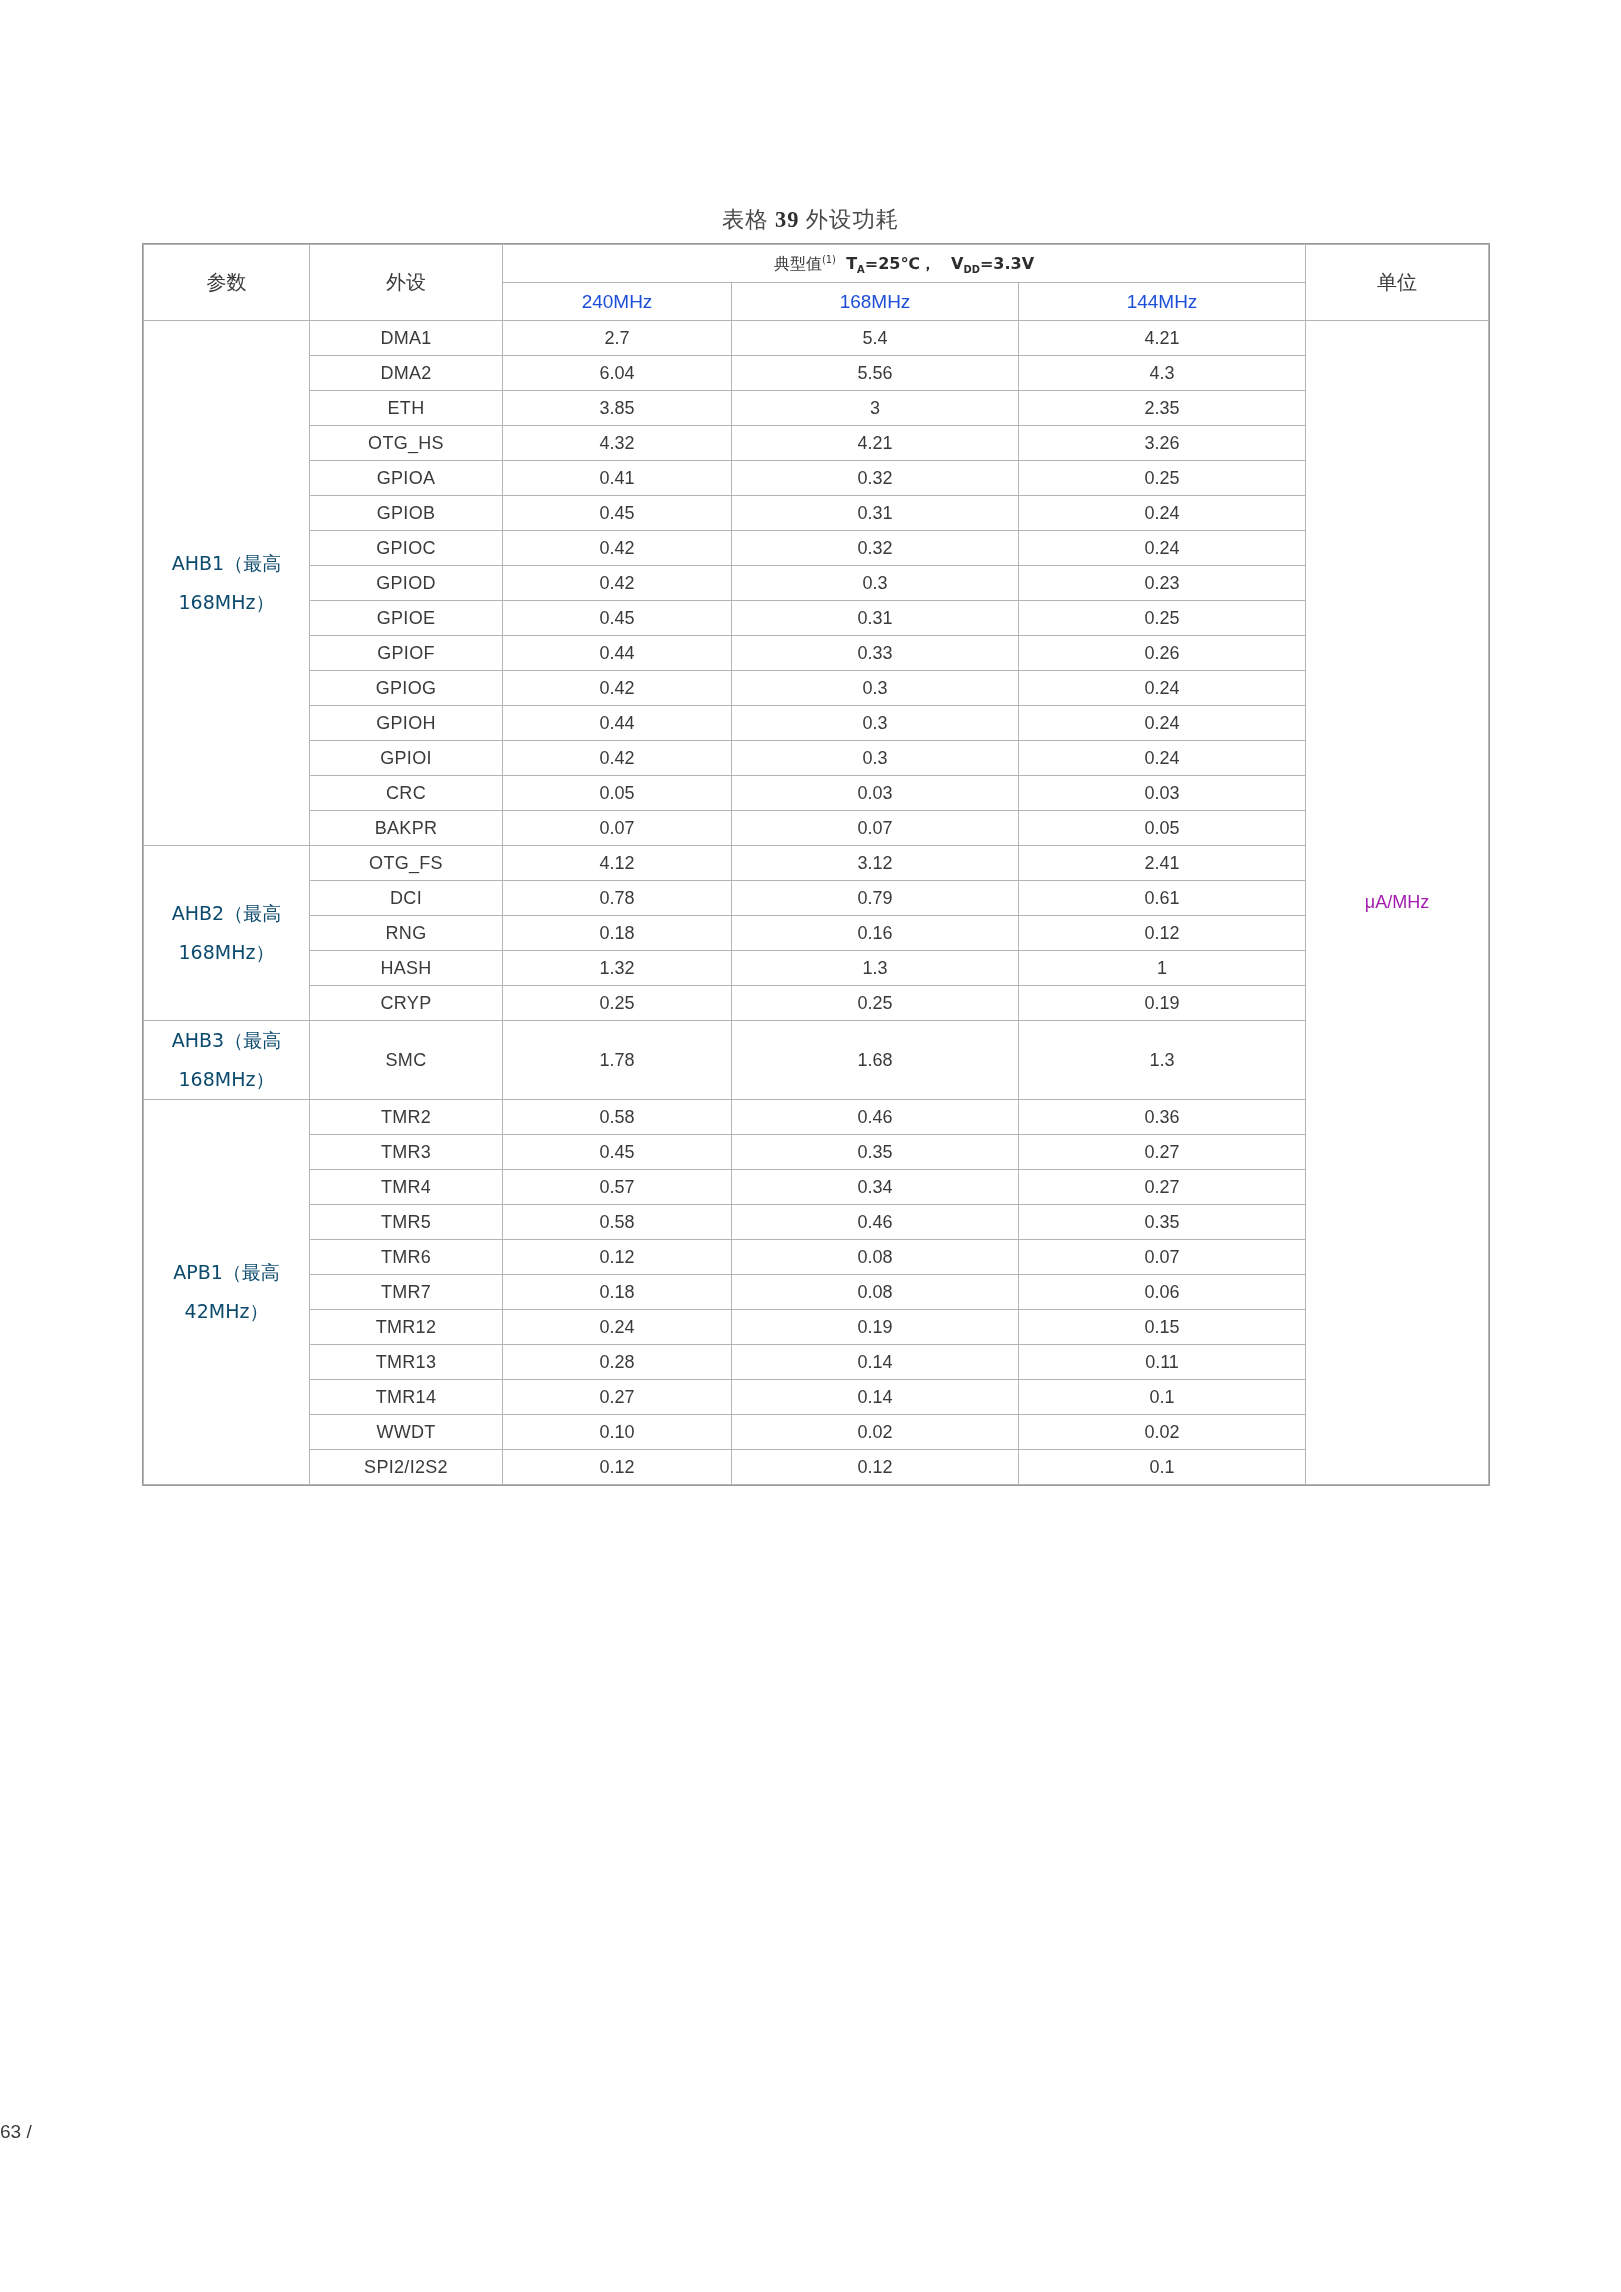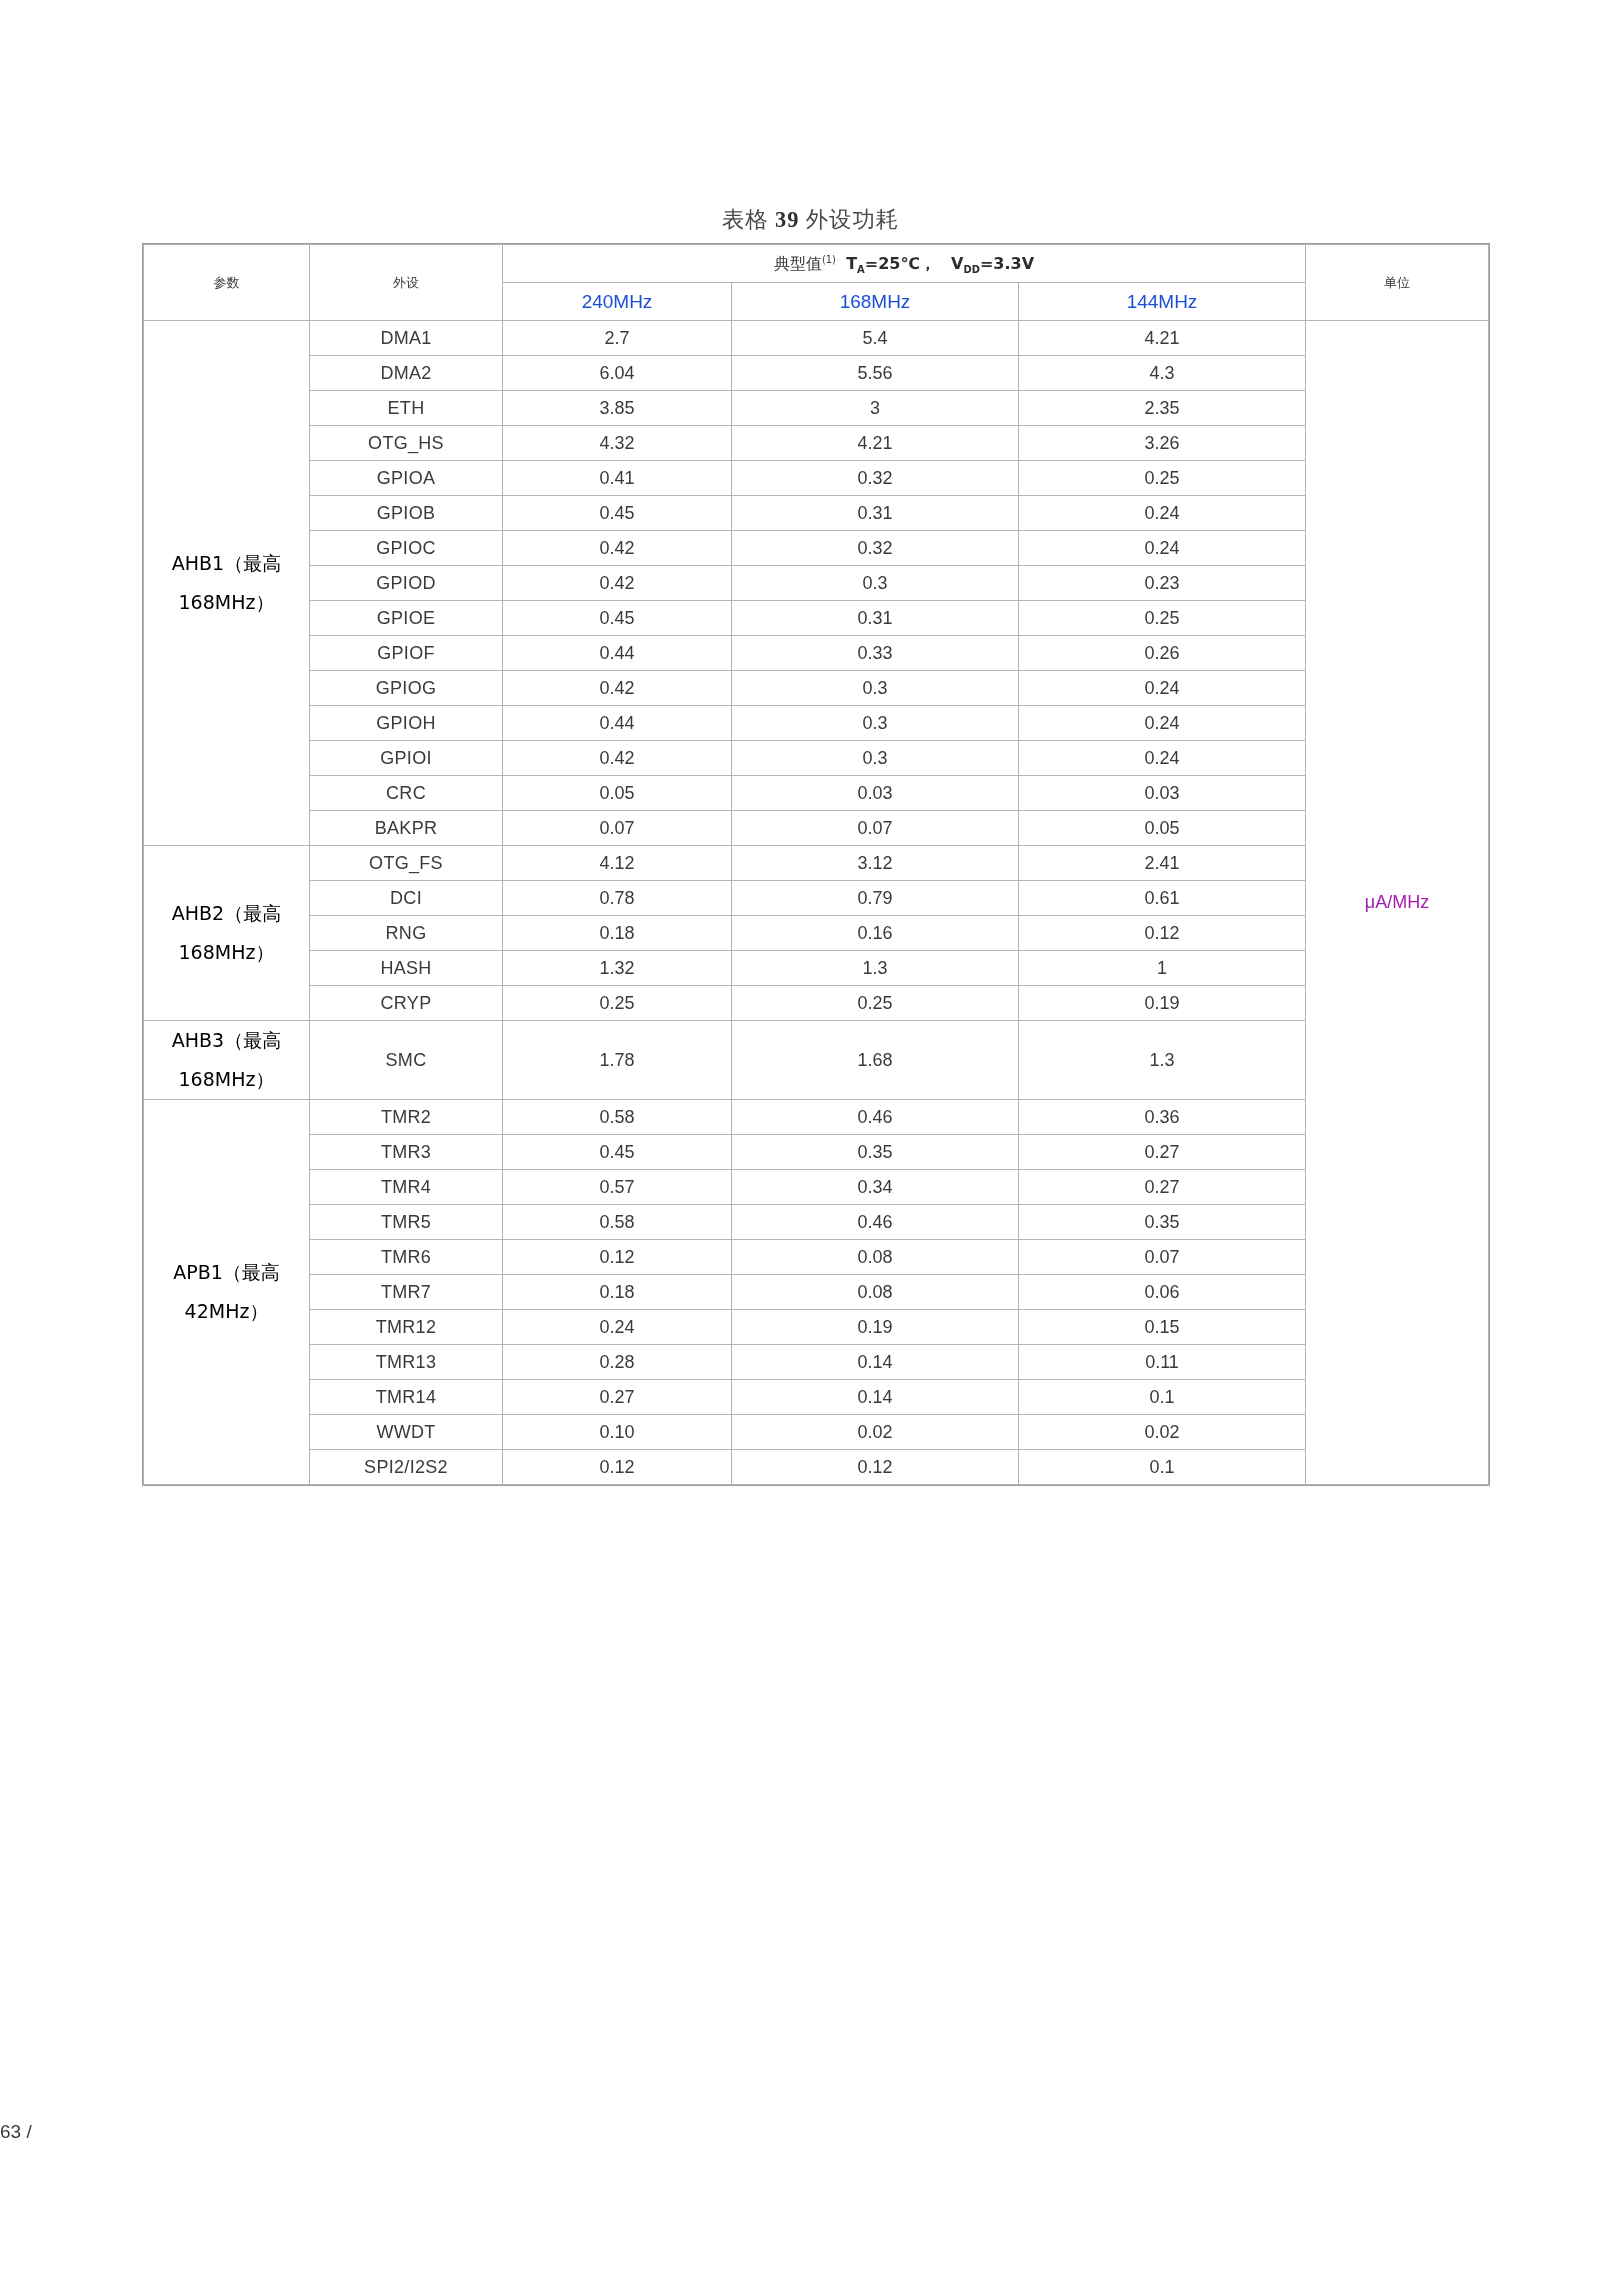--- a/index.html
+++ b/index.html
@@ -73,21 +73,21 @@
     height: 38px;
     font-size: 19.7px;
     color: #3a3a3a;
   }
   .hdr-sub {
     height: 38px;
     font-size: 19px;
     color: #1d4ed8;
   }
   .hdr-cn {
-    font-size: 13px;
+    font-size: 20px;
     font-family: Liberation Serif, serif;
   }
   .cond {
     font-size: 16px;
     font-family: "DejaVu Sans", "Liberation Sans", sans-serif;
     white-space: nowrap;
   }
   .cond b {
     font-weight: bold;
     color: #2d2d2d;
@@ -98,21 +98,21 @@
   }
   sub {
     font-size: 0.62em;
     vertical-align: sub;
   }
 
   .group-label {
     font-size: 19px;
     line-height: 39px;
     font-family: "DejaVu Sans", "Liberation Sans", sans-serif;
-    color: #000000;
+    color: #0c4a6e;
   }
   .group-label .l2 { display: block; }
 
   td.periph {
     font-size: 18px;
     color: #3a3a3a;
     letter-spacing: 0.3px;
   }
   td.val {
     font-size: 18px;

